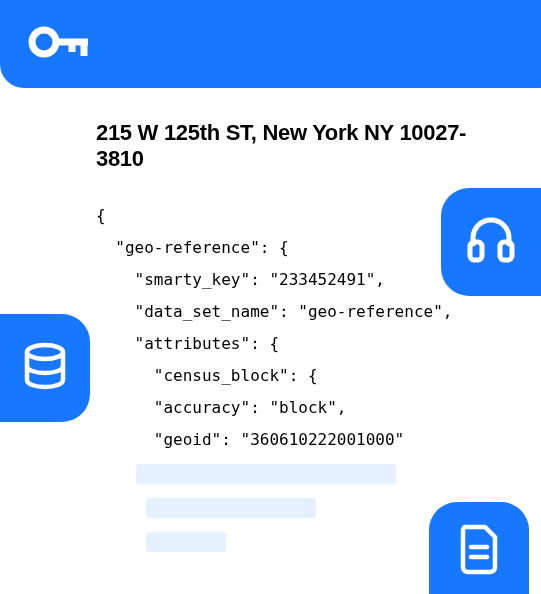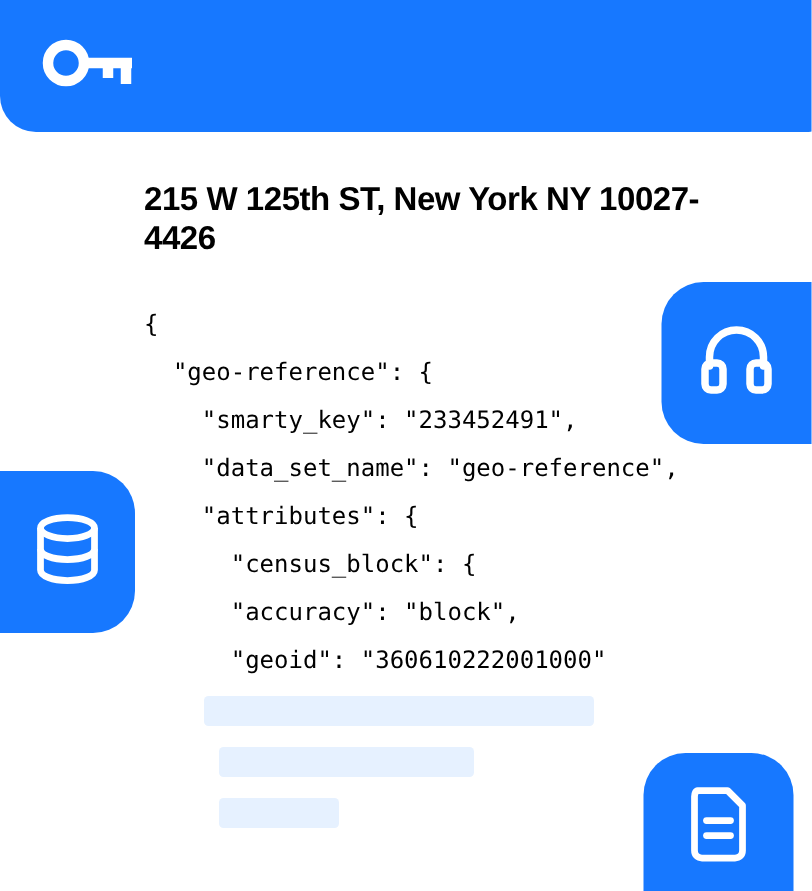--- a/index.html
+++ b/index.html
@@ -101,21 +101,21 @@
     <svg width="68" height="40" viewBox="0 0 68 40" fill="none">
       <circle cx="16" cy="20" r="12" stroke="#fff" stroke-width="7"></circle>
       <line x1="28" y1="20" x2="60" y2="20" stroke="#fff" stroke-width="7"></line>
       <line x1="56" y1="20" x2="56" y2="34" stroke="#fff" stroke-width="7"></line>
       <line x1="44" y1="20" x2="44" y2="30" stroke="#fff" stroke-width="7"></line>
     </svg>
   </span>
 </div>
 
 <div class="card">
-  <div class="address">215 W 125th ST, New York NY 10027-4426</div>
+  <div class="address">215 W 125th ST, New York NY 10027-3810</div>
   <div class="code-block">
     <div class="code-line">{</div>
     <div class="code-line">  "geo-reference": {</div>
     <div class="code-line">    "smarty_key": "233452491",</div>
     <div class="code-line">    "data_set_name": "geo-reference",</div>
     <div class="code-line">    "attributes": {</div>
     <div class="code-line">      "census_block": {</div>
     <div class="code-line">      "accuracy": "block",</div>
     <div class="code-line">      "geoid": "360610222001000"</div>
     <div class="placeholder-lines">

